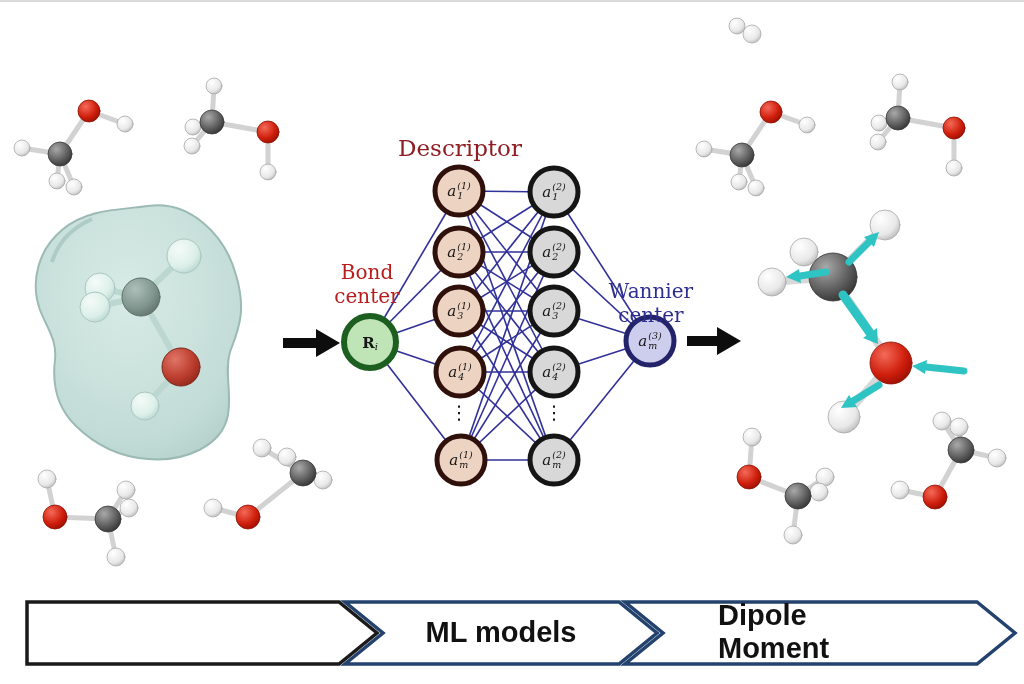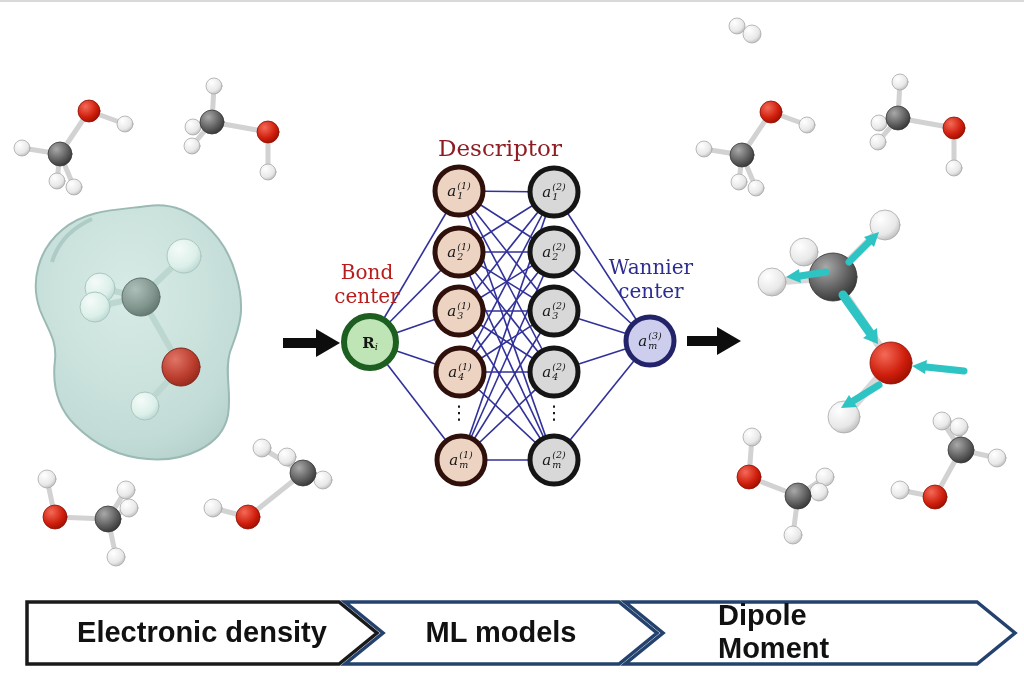--- a/index.html
+++ b/index.html
@@ -2,23 +2,23 @@
 <html><head>
 <meta charset="utf-8">
 <style>
   html,body{margin:0;padding:0;background:#fff;}
   #canvas{position:relative;width:1024px;height:684px;background:#ffffff;overflow:hidden;
           font-family:"Liberation Sans",sans-serif;}
   #topline{position:absolute;left:0;top:0;width:1024px;height:2px;background:#d9d9d9;}
   svg{position:absolute;left:0;top:0;}
   .lbl{position:absolute;transform:translate(-50%,-50%);white-space:nowrap;}
   .serif{font-family:"DejaVu Serif",serif;}
-  #descriptor-label{left:460px;top:148px;font-size:23px;color:#8e1c22;margin-left:40px;}
+  #descriptor-label{left:460px;top:148px;font-size:23px;color:#8e1c22;}
   .bondlbl{left:367px;color:#b91c1c;font-size:20px;line-height:1.05;text-align:center;}
-  .wannlbl{left:651px;color:#2d2d90;font-size:20px;line-height:1.05;text-align:center;}
+  .wannlbl{left:651px;color:#2d2d90;font-size:20px;line-height:1.05;text-align:center;margin-top:24px;}
   .nlabel{position:absolute;transform:translate(-50%,-50%);display:flex;align-items:center;
           font-family:"DejaVu Serif",serif;font-style:italic;font-size:15px;color:#151515;}
   .nlabel .st{display:inline-flex;flex-direction:column;align-items:flex-start;
           font-size:9.5px;line-height:1.05;margin-left:1px;}
   .nlabel .rb{font-weight:700;font-style:normal;}
   .nlabel .subonly{font-size:10px;margin-top:8px;}
   .dots{position:absolute;transform:translate(-50%,-50%);font-size:19px;color:#111;
         font-family:"DejaVu Serif",serif;line-height:1;}
   .step-label{position:absolute;top:632px;transform:translate(-50%,-50%);
         font-size:29px;font-weight:700;color:#111;letter-spacing:0px;}
@@ -384,17 +384,16 @@
   <span>a</span>
   <span class="st">
         <span>(3)</span>
         <span>m</span>
       </span>
 </div>
 
 <div class="dots" style="left:459px;top:412px">⋮</div>
 <div class="dots" style="left:554px;top:412px">⋮</div>
 
-<div class="step-label" style="left:202px">Electronic density</div>
 <div class="step-label" style="left:820px">Dipole Moment</div>
 <div class="step-label" style="left:501px">ML models</div>
 
 </div>
 
 </body></html>

